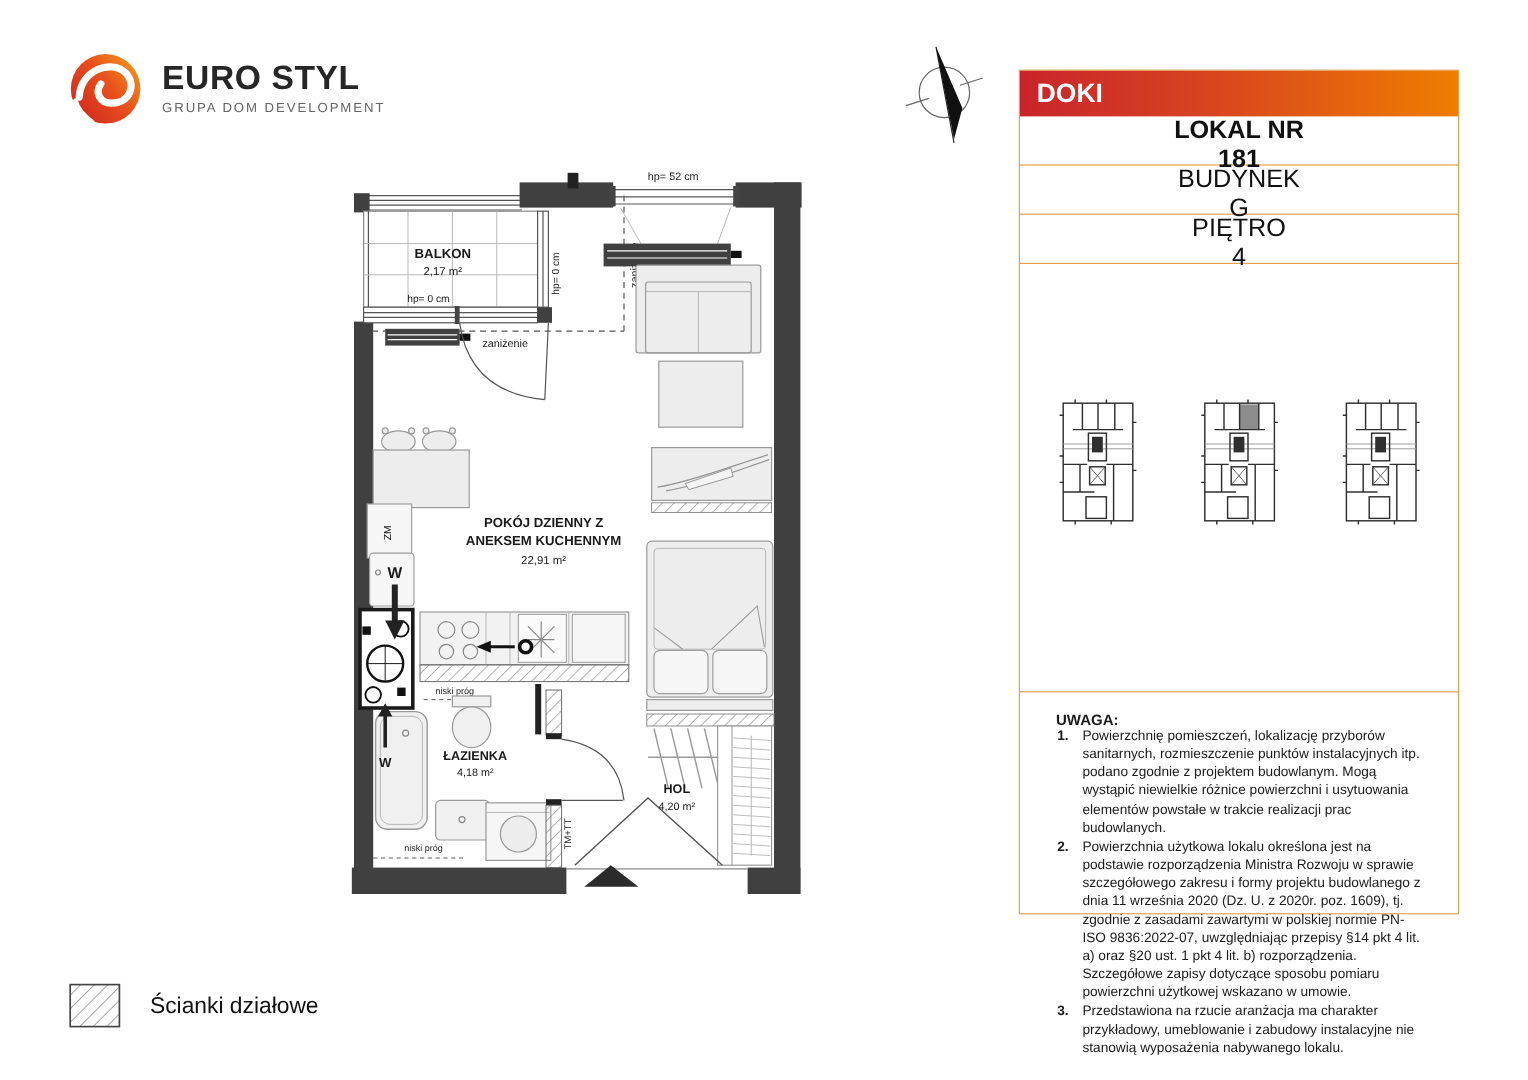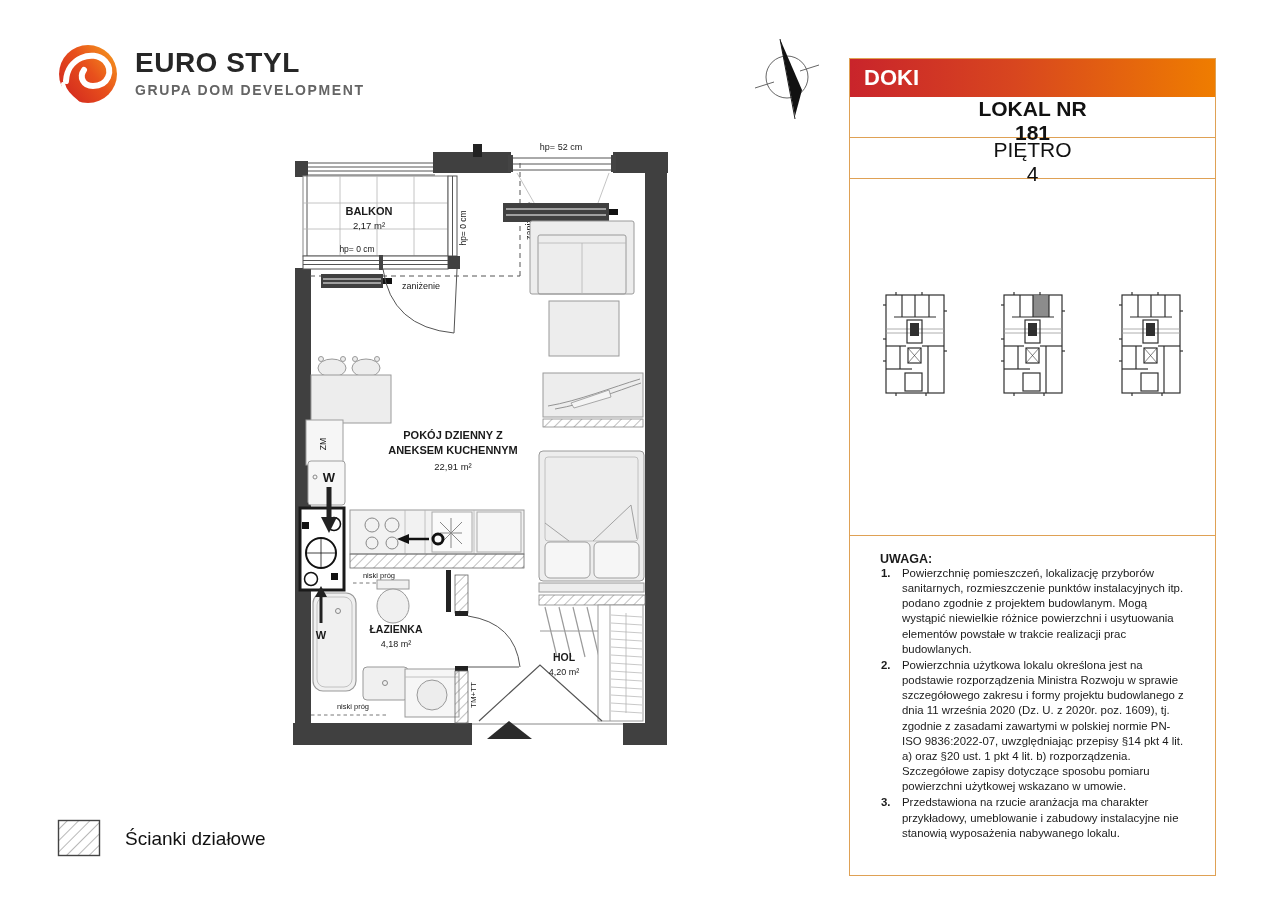--- a/index.html
+++ b/index.html
@@ -3,24 +3,24 @@
 <meta charset="utf-8">
 <style>
   html,body { margin:0; padding:0; background:#ffffff; }
   body { font-family:"Liberation Sans", sans-serif; color:#1a1a1a; }
   #page { position:relative; width:1273px; height:900px; background:#fff; overflow:hidden; }
 
   
   .logo { position:absolute; left:55px; top:40px; display:flex; align-items:center; }
   .logo-text { margin-left:14px; }
   .logo-title { font-size:28px; font-weight:800; color:#262626; letter-spacing:0.5px; line-height:1; }
-  .logo-sub { font-size:14px; color:#646464; letter-spacing:1.6px; margin-top:5px;font-weight:bold; }
+  .logo-sub { font-size:11px; color:#646464; letter-spacing:1.6px; margin-top:5px; }
 
   
-  .panel { position:absolute; left:849px; top:58px; width:367px; height:818px;
+  .panel { position:absolute; left:849px; top:58px; width:367px; height:704px;
            border:1px solid #dfa155; box-sizing:border-box; background:#fff; }
   .panel-header { height:38px; background:linear-gradient(90deg,#c9242b 0%,#d8461f 45%,#ef7d00 100%);
                   color:#fff; font-size:22px; font-weight:bold; line-height:38px; padding-left:14px; }
   .panel-row { height:41px; border-bottom:1px solid #dfa155; display:flex; align-items:center;
                justify-content:space-between; padding:0 13px; font-size:21px; color:#111; box-sizing:border-box;flex-direction:column; }
   .panel-row.bold { font-weight:bold; }
   .keyplans { height:357px; border-bottom:1px solid #dfa155; display:flex; align-items:center;
               justify-content:center; gap:52px; box-sizing:border-box; }
   .keyplan { width:66px; height:106px; margin-top:-26px; }
 
@@ -327,20 +327,24 @@
     <text x="271" y="518" font-size="10.5" text-anchor="middle" class="room-name">HOL</text>
     <text x="271" y="532" font-size="9" text-anchor="middle">4,20 m²</text>
   </svg>
   </div>
 
   <div class="panel">
     <div class="panel-header">DOKI</div>
     <div class="panel-row bold">
       <span>LOKAL NR</span>
       <span>181</span>
+    </div>
+    <div class="panel-row">
+      <span>BUDYNEK</span>
+      <span>G</span>
     </div>
     <div class="panel-row">
       <span>PIĘTRO</span>
       <span>4</span>
     </div>
 
     <div class="keyplans">
       <svg class="keyplan" viewBox="0 0 66 106">
         <g fill="none" stroke="#2f2f2f" stroke-width="1.2">
           <rect x="4" y="4" width="58" height="98"></rect>

